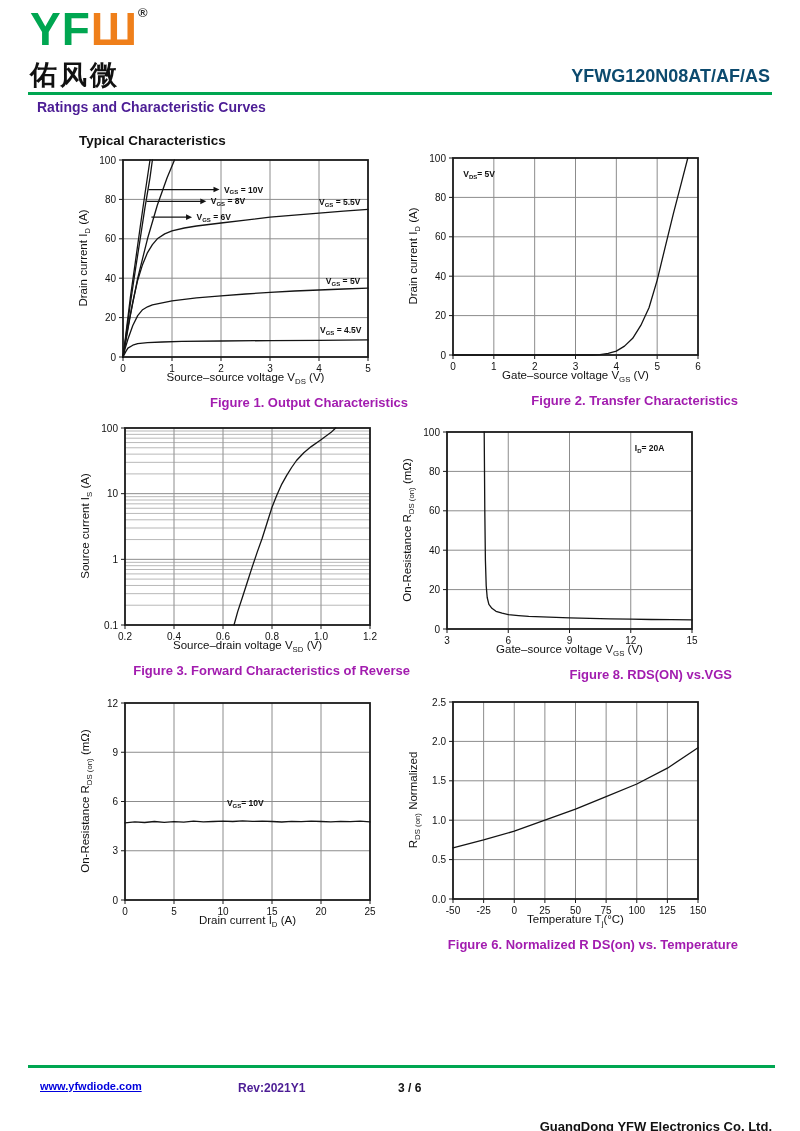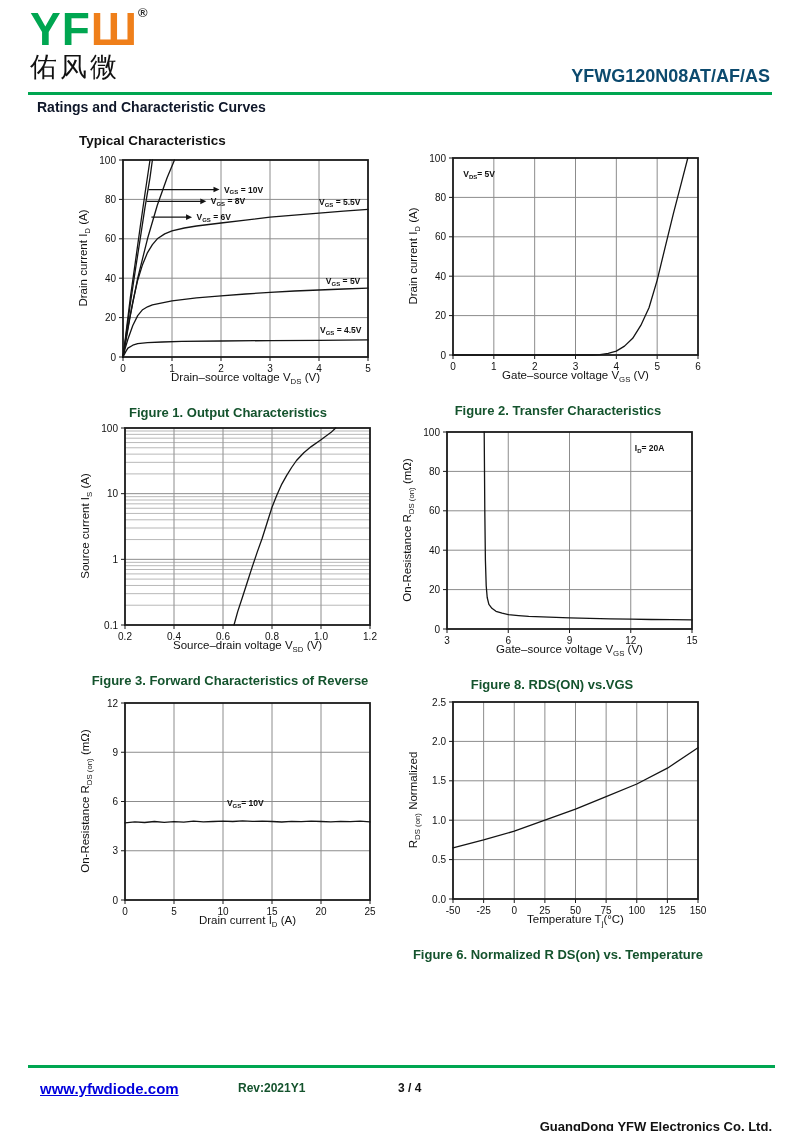--- a/index.html
+++ b/index.html
@@ -5,44 +5,44 @@
   html,body{margin:0;padding:0;background:#e8e8e8;}
   body{font-family:"Liberation Sans",sans-serif;color:#111;}
   .page{position:relative;width:800px;height:1131px;background:#ffffff;margin:0 auto;overflow:hidden;}
 
   
   .logo{position:absolute;left:30px;top:6px;line-height:1;}
   .logo-line1{font-weight:bold;font-size:46px;letter-spacing:1px;}
   .logo-yf{color:#00A651;text-align:right;}
   .logo-w{color:#EF7F1A;}
   .logo-reg{font-size:13px;color:#333;vertical-align:28px;font-weight:bold;}
-  .logo-cn{font-weight:normal;font-size:27px;color:#111;letter-spacing:3px;margin-top:2px;}
+  .logo-cn{font-weight:bold;font-size:27px;color:#111;letter-spacing:3px;margin-top:10px;}
   .part-number{position:absolute;right:30px;top:66px;font-weight:bold;font-size:18px;color:#0c4a6e;}
   .header-rule{position:absolute;left:28px;right:28px;top:92px;height:3px;background:#00A651;}
-  .section-title{position:absolute;left:37px;top:99px;font-weight:bold;font-size:14px;color:#0f172a;}
+  .section-title{position:absolute;left:37px;top:99px;font-weight:bold;font-size:14px;color:#4c1d95;}
 
   .page-heading{position:absolute;left:79px;top:133px;font-weight:bold;font-size:13.5px;color:#111;}
 
   
   .figure{position:absolute;width:340px;height:262px;}
   .chart{position:absolute;left:0;top:0;}
   .chart text{font-family:"Liberation Sans",sans-serif;fill:#111;}
   .ylabel{position:absolute;left:26px;top:108px;transform:translate(-50%,-50%) rotate(-90deg);
           white-space:nowrap;font-size:11.5px;color:#111;}
   .xlabel{position:absolute;left:65px;width:245px;top:221px;text-align:center;
           font-size:11.5px;color:#111;white-space:nowrap;}
-  .caption{position:absolute;left:-10px;width:360px;top:255px;text-align:center;
-           font-weight:bold;font-size:13px;color:#14532d;}
+  .caption{position:absolute;left:-10px;width:360px;top:245px;text-align:right;
+           font-weight:bold;font-size:13px;color:#a21caf;}
   sub{font-size:68%;vertical-align:-3px;}
 
   
   .footer-rule{position:absolute;left:28px;right:25px;top:1065px;height:3px;background:#00A651;}
-  .footer-link{position:absolute;left:40px;top:1080px;font-weight:bold;font-size:15px;
+  .footer-link{position:absolute;left:40px;top:1080px;font-weight:bold;font-size:11px;
                color:#0000DD;text-decoration:underline;}
-  .footer-rev{position:absolute;left:238px;top:1081px;font-weight:bold;font-size:12px;color:#14532d;}
+  .footer-rev{position:absolute;left:238px;top:1081px;font-weight:bold;font-size:12px;color:#4c1d95;}
   .footer-page{position:absolute;left:398px;top:1081px;font-weight:bold;font-size:12px;color:#111;}
   .footer-company{position:absolute;right:28px;top:1079px;font-weight:bold;font-size:13px;color:#111;margin-top:40px;}
 </style>
 </head>
 <body>
 
 <div class="page">
 
   <div class="logo">
     <div class="logo-line1"><span class="logo-yf">YF</span><span class="logo-w">Ш</span><span class="logo-reg">®</span></div>
@@ -102,21 +102,21 @@
         <polygon points="148.3,51.370000000000005 142.3,48.57000000000001 142.3,54.17" fill="#141414"></polygon>
         <text x="152.70999999999998" y="54.370000000000005" text-anchor="start" font-size="8.5" font-weight="bold"><tspan>V</tspan><tspan dy="1.8" font-size="6">GS</tspan><tspan dy="-1.8"> = 8V</tspan></text>
         <line x1="93.42" y1="67.13" x2="130.08999999999997" y2="67.13" stroke="#141414" stroke-width="1.2"></line>
         <polygon points="134.08999999999997,67.13 128.08999999999997,64.33 128.08999999999997,69.92999999999999" fill="#141414"></polygon>
         <text x="138.5" y="70.13" text-anchor="start" font-size="8.5" font-weight="bold"><tspan>V</tspan><tspan dy="1.8" font-size="6">GS</tspan><tspan dy="-1.8"> = 6V</tspan></text>
         <text x="261" y="55.35499999999999" text-anchor="start" font-size="8.5" font-weight="bold"><tspan>V</tspan><tspan dy="1.8" font-size="6">GS</tspan><tspan dy="-1.8"> = 5.5V</tspan></text>
         <text x="267.86" y="134.155" text-anchor="start" font-size="8.5" font-weight="bold"><tspan>V</tspan><tspan dy="1.8" font-size="6">GS</tspan><tspan dy="-1.8"> = 5V</tspan></text>
         <text x="261.98" y="183.405" text-anchor="start" font-size="8.5" font-weight="bold"><tspan>V</tspan><tspan dy="1.8" font-size="6">GS</tspan><tspan dy="-1.8"> = 4.5V</tspan></text>
       </svg>
     <div class="ylabel"><span>Drain current I</span><sub>D</sub><span> (A)</span></div>
-    <div class="xlabel"><span>Drain–source voltage V</span><sub>DS</sub><span> (V)</span></div>
+    <div class="xlabel"><span>Source–source voltage V</span><sub>DS</sub><span> (V)</span></div>
     <div class="caption">Figure 1. Output Characteristics</div>
   </div>
 
   <div class="figure" style="left:388px;top:148px;">
     <svg class="chart" width="340" height="238">
         <line x1="105.83333333333333" y1="10" x2="105.83333333333333" y2="207" stroke="#8c8c8c" stroke-width="1"></line>
         <line x1="146.66666666666666" y1="10" x2="146.66666666666666" y2="207" stroke="#8c8c8c" stroke-width="1"></line>
         <line x1="187.5" y1="10" x2="187.5" y2="207" stroke="#8c8c8c" stroke-width="1"></line>
         <line x1="228.33333333333331" y1="10" x2="228.33333333333331" y2="207" stroke="#8c8c8c" stroke-width="1"></line>
         <line x1="269.1666666666667" y1="10" x2="269.1666666666667" y2="207" stroke="#8c8c8c" stroke-width="1"></line>
@@ -345,16 +345,16 @@
         <polyline points="65.0,155.8 95.6,147.9 126.3,139.2 156.9,128.2 187.5,117.2 218.1,104.6 248.8,92.0 279.4,76.2 310.0,55.7" fill="none" stroke="#141414" stroke-width="1.3" stroke-linejoin="round" stroke-linecap="round"></polyline>
       </svg>
     <div class="ylabel"><span>R</span><sub>DS (on)</sub><span>  Normalized</span></div>
     <div class="xlabel"><span>Temperature T</span><sub>j</sub><span>(°C)</span></div>
     <div class="caption">Figure 6. Normalized R DS(on) vs. Temperature</div>
   </div>
 
   <div class="footer-rule"></div>
   <a class="footer-link" href="#">www.yfwdiode.com</a>
   <div class="footer-rev">Rev:2021Y1</div>
-  <div class="footer-page">3 / 4</div>
+  <div class="footer-page">3 / 6</div>
   <div class="footer-company">GuangDong YFW Electronics Co, Ltd.</div>
 
 </div>
 
 </body></html>

